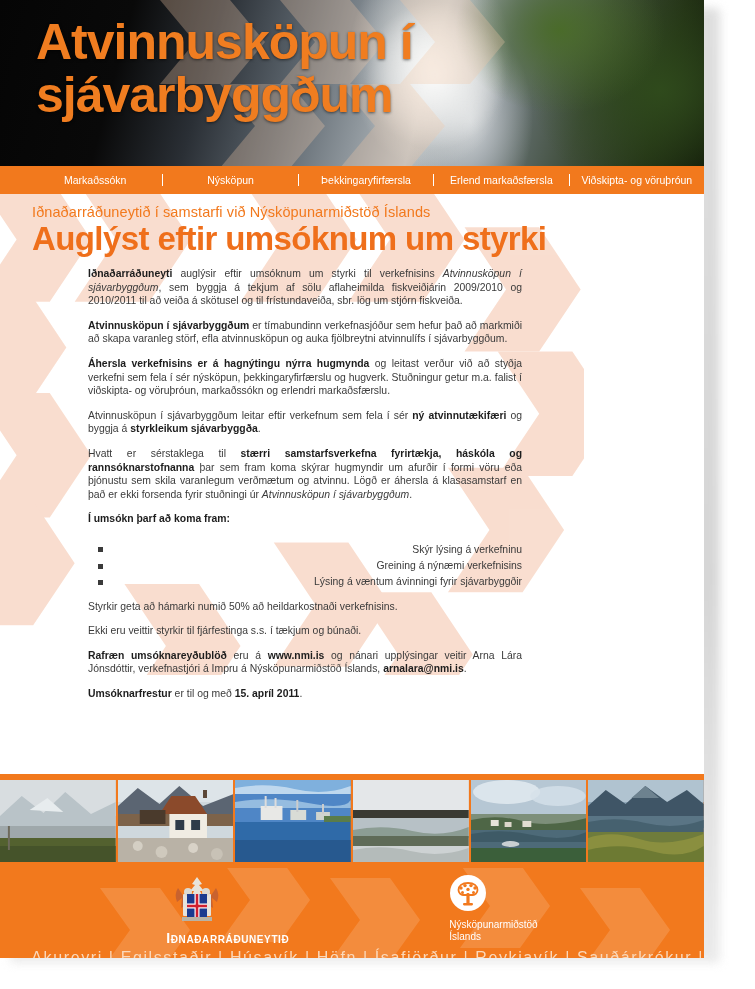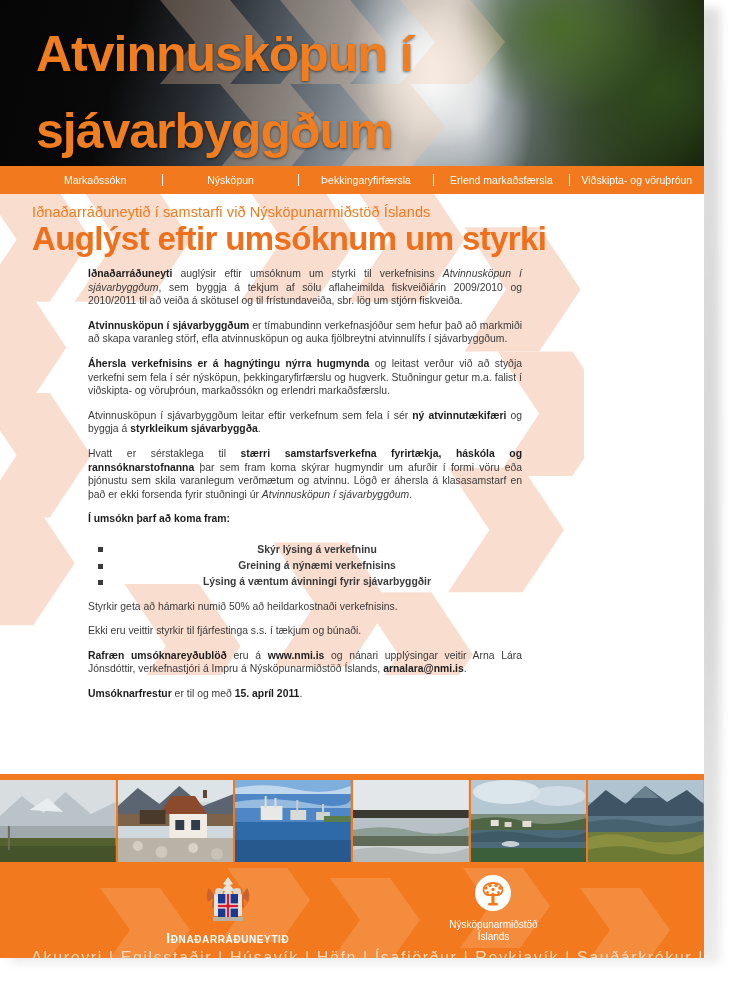--- a/index.html
+++ b/index.html
@@ -79,21 +79,21 @@
     position: absolute;
     inset: 0;
     opacity: .30;
   }
   .hero-title {
     position: absolute;
     left: 36px;
     top: 16px;
     color: #f07d20;
     font-size: 50px;
-    line-height: 77px;
+    line-height: 53px;
     font-weight: bold;
     letter-spacing: -1px;
     text-shadow: 0 1px 3px rgba(0,0,0,.55);
     white-space: pre-line;
   }
 
   
   .navbar {
     position: relative;
     display: flex;
@@ -166,22 +166,21 @@
   .list-title { font-weight: bold; color: #1d1d1d; margin-bottom: 17px; }
   ul.reqs {
     list-style: none;
     margin: 0 0 11px 0;
     padding: 0 0 0 10px;
   }
   ul.reqs li {
     position: relative;
     padding-left: 14px;
     margin-bottom: 2.5px;
-    text-align: center;
-    font-weight: bold;
+    text-align: right;
   }
   ul.reqs li::before {
     content: "";
     position: absolute;
     left: 0;
     top: 4.5px;
     width: 5px;
     height: 5px;
     background: #3a3a3a;
   }
@@ -210,21 +209,21 @@
   }
   .footer-arrows { position: absolute; inset: 0; opacity: .14; }
   .logos {
     position: relative;
     display: flex;
     justify-content: center;
     gap: 160px;
     padding-top: 6px;
     z-index: 2;
   }
-  .logo { text-align: center; color: #ffffff; }
+  .logo { color: #ffffff; }
   .logo-cap {
     font-size: 14px;
     letter-spacing: .6px;
     margin-top: 2px;
     font-variant: small-caps;
     font-weight: bold;
   }
   .logo-nmi-text {
     font-size: 10px;
     line-height: 12px;

